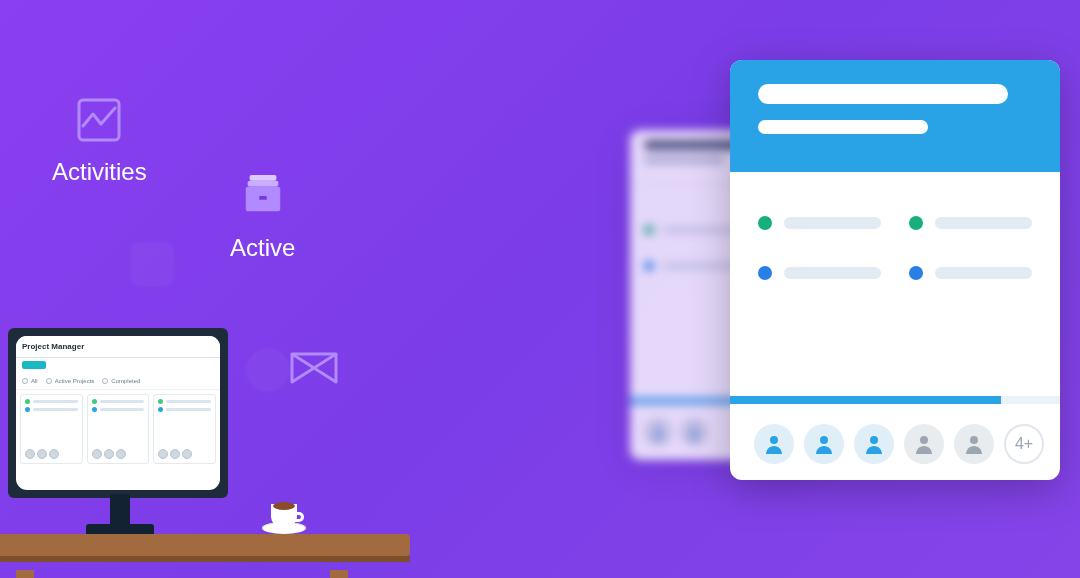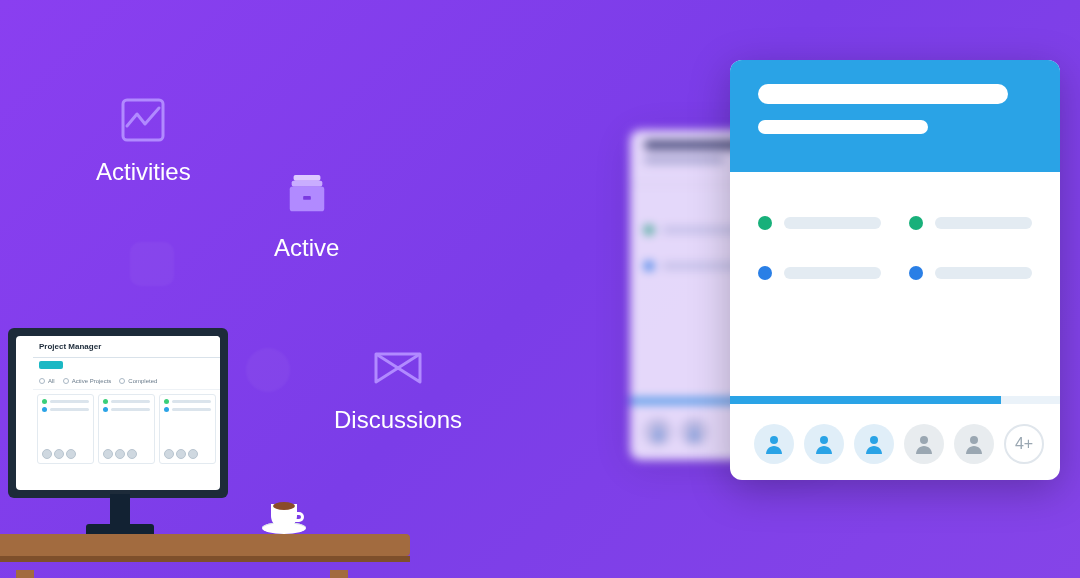--- a/index.html
+++ b/index.html
@@ -12,21 +12,20 @@
     overflow: hidden;
   }
 
   
   .feature {
     position: absolute;
     display: flex;
     flex-direction: column;
     align-items: center;
     color: #ffffff;
-    margin-left: 44px;
   }
   .feature-icon {
     width: 48px;
     height: 48px;
     margin-bottom: 14px;
     display: flex;
     align-items: center;
     justify-content: center;
     color: #b18aff;
   }
@@ -66,24 +65,23 @@
     width: 220px;
     height: 170px;
     background: #1d2b3a;
     border-radius: 6px;
     padding: 8px;
   }
   .monitor-screen {
     width: 100%;
     height: 100%;
     background: #ffffff;
-    border-radius: 4px;
+    border-radius: 11px;
     overflow: hidden;
     position: relative;
-    padding-left: 17px;
   }
   .pm-header {
     height: 22px;
     background: #ffffff;
     border-bottom: 1px solid #d9e2ea;
     display: flex;
     align-items: center;
     padding: 0 6px;
   }
   .pm-title { font-size: 8px; color: #1d2b3a; font-weight: 600; }
@@ -355,21 +353,20 @@
   <div class="feature-label">Active</div>
 </div>
 
 <div class="feature feat-disc">
   <div class="feature-icon">
     <svg viewBox="0 0 48 32" width="48" height="34" fill="none" stroke="#b18aff" stroke-width="3" stroke-linejoin="round">
       <polygon points="2,2 46,2 46,30 24,16 2,30"></polygon>
       <polyline points="2,2 24,16 46,2"></polyline>
     </svg>
   </div>
-  <div class="feature-label">Discussions</div>
 </div>
 
 <div class="desk-scene">
   <div class="monitor">
     <div class="monitor-screen">
       <div class="pm-header">
         <span class="pm-title">Project Manager</span>
       </div>
       <div class="pm-subheader">
         <span class="pm-sub-tag"></span>

